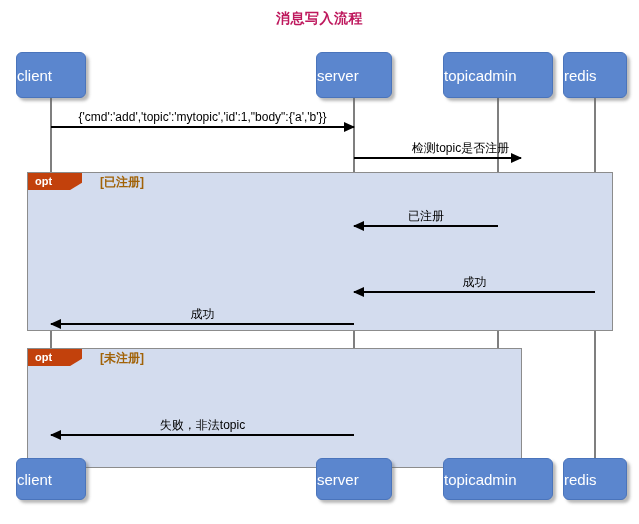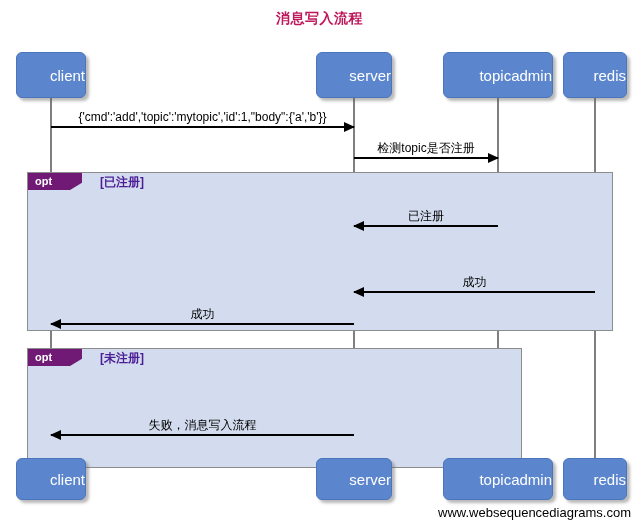--- a/index.html
+++ b/index.html
@@ -35,21 +35,21 @@
   
   .actor {
     position: absolute;
     background: #5b86ce;
     border: 1px solid #4a74bb;
     border-radius: 6px;
     color: #ffffff;
     font-size: 15px;
     display: flex;
     align-items: center;
-    justify-content: flex-end;
+    justify-content: flex-start;
     box-shadow: 3px 3px 3px rgba(100,100,100,0.45);
     box-sizing: border-box;
     z-index: 6;
     white-space: nowrap;
   }
 
   
   .lifeline {
     position: absolute;
     width: 2px;
@@ -64,37 +64,37 @@
     border: 1px solid #8c8c8c;
     box-sizing: border-box;
     z-index: 2;
   }
   .frag-tab {
     position: absolute;
     left: 0;
     top: 0;
     height: 17px;
     width: 54px;
-    background: #701a75;
+    background: #c2410c;
     color: #ffffff;
     font-size: 11px;
     font-weight: bold;
     line-height: 17px;
     padding-left: 7px;
     box-sizing: border-box;
     -webkit-clip-path: polygon(0 0, 100% 0, 100% 58%, 78% 100%, 0 100%);
     clip-path: polygon(0 0, 100% 0, 100% 58%, 78% 100%, 0 100%);
   }
   .frag-guard {
     position: absolute;
     top: 1px;
     left: 72px;
     font-size: 12px;
     font-weight: bold;
-    color: #4c1d95;
+    color: #a16207;
     white-space: nowrap;
   }
 
   
   .message {
     position: absolute;
     height: 18px;
     z-index: 4;
   }
   .msg-line {
@@ -167,21 +167,21 @@
   <div class="actor" style="left:563px; top:52px; width:64px; height:46px;">
     <span>redis</span>
   </div>
 
   <div class="message" style="left:51px; top:110px; width:303px;">
     <div class="msg-label">{'cmd':'add','topic':'mytopic','id':1,"body":{'a','b'}}</div>
     <div class="msg-line"></div>
     <div class="msg-head right"></div>
   </div>
 
-  <div class="message" style="left:354px; top:141px; width:144px;">
+  <div class="message" style="left:354px; top:141px; width:144px;padding-left:23px;">
     <div class="msg-label">检测topic是否注册</div>
     <div class="msg-line"></div>
     <div class="msg-head right"></div>
   </div>
 
   <div class="fragment" style="left:27px; top:172px; width:586px; height:159px;">
     <div class="frag-tab">opt</div>
     <div class="frag-guard">[已注册]</div>
   </div>
 
@@ -204,33 +204,32 @@
     <div class="msg-head left"></div>
   </div>
 
   <div class="fragment" style="left:27px; top:348px; width:495px; height:120px;">
     <div class="frag-tab">opt</div>
     <div class="frag-guard">[未注册]</div>
   </div>
 
 
   <div class="message" style="left:51px; top:418px; width:303px;">
-    <div class="msg-label">失败，消息写入流程</div>
+    <div class="msg-label">失败，非法topic</div>
     <div class="msg-line"></div>
     <div class="msg-head left"></div>
   </div>
 
   <div class="actor" style="left:16px; top:458px; width:70px; height:42px;">
     <span>client</span>
   </div>
   <div class="actor" style="left:316px; top:458px; width:76px; height:42px;">
     <span>server</span>
   </div>
   <div class="actor" style="left:443px; top:458px; width:110px; height:42px;">
     <span>topicadmin</span>
   </div>
   <div class="actor" style="left:563px; top:458px; width:64px; height:42px;">
     <span>redis</span>
   </div>
 
-  <div class="watermark">www.websequencediagrams.com</div>
 
 </div>
 
 </body></html>

